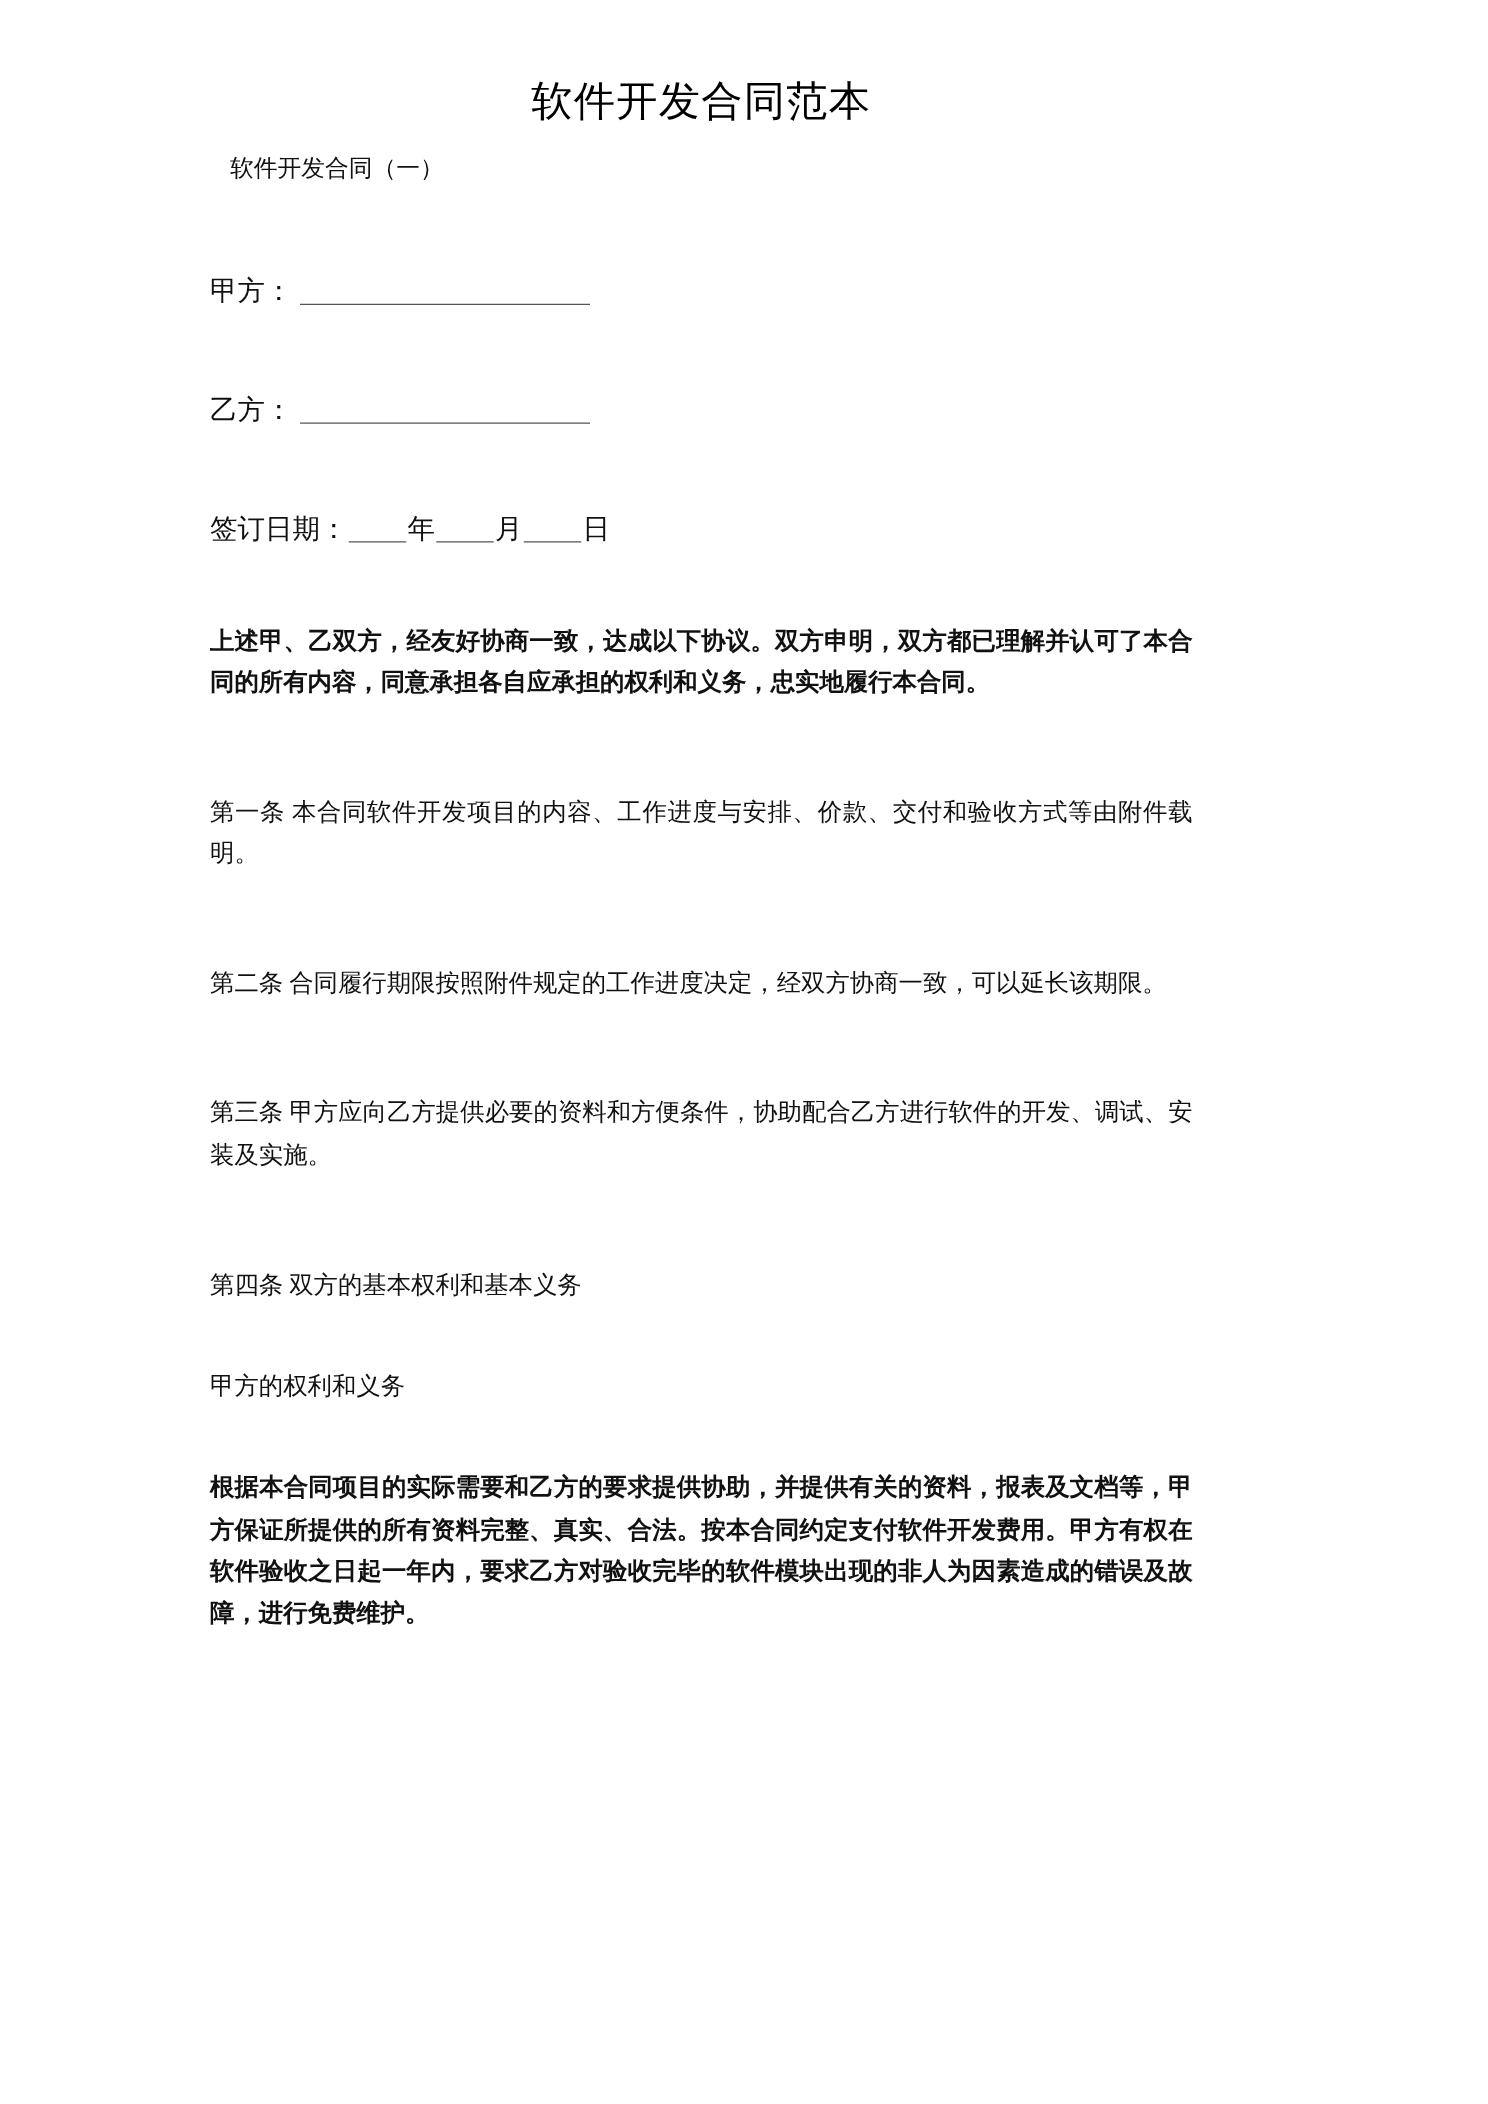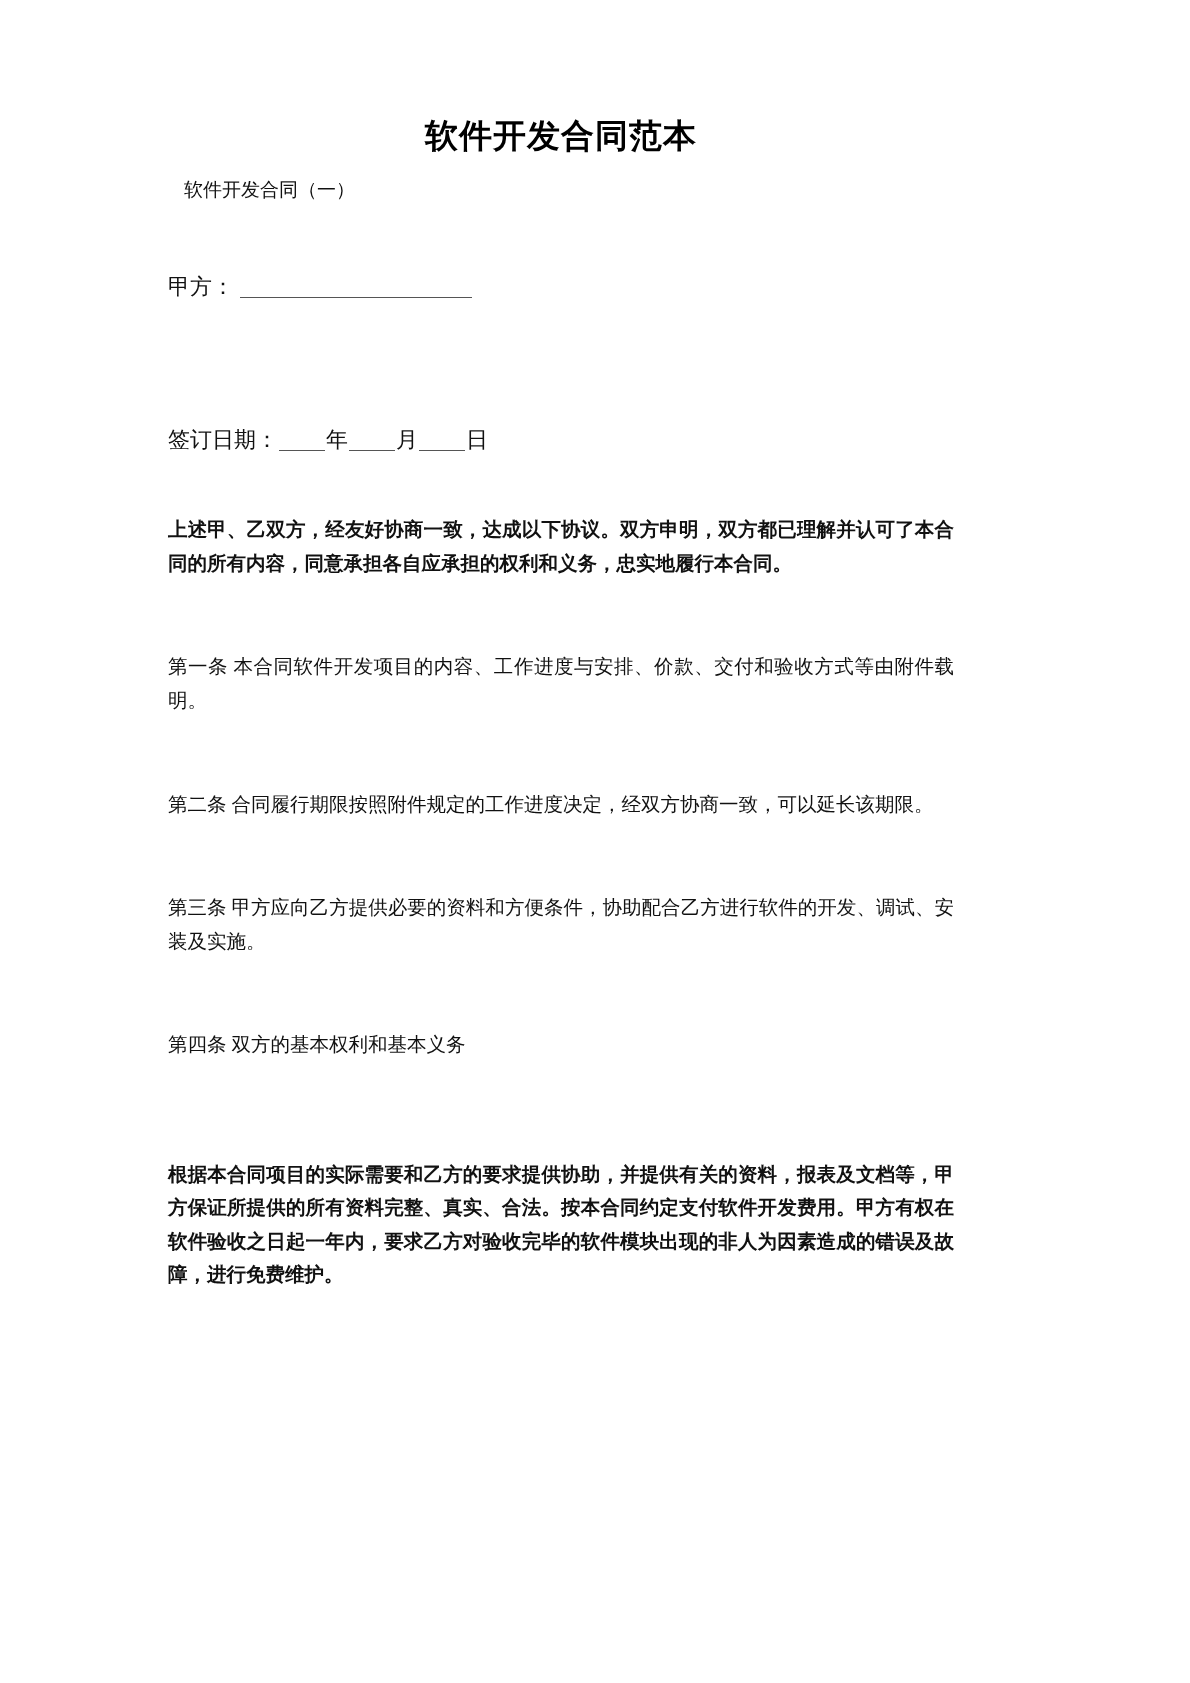--- a/index.html
+++ b/index.html
@@ -24,24 +24,24 @@
   }
   .content {
     position: absolute;
     left: 168px;
     top: 0;
     width: 786px;
   }
   .doc-title {
     text-align: center;
     font-size: 33px;
-    font-weight: bold;
+    font-weight: normal;
     letter-spacing: 1px;
     margin: 0;
-    padding-top: 116px;
+    padding-top: 62px;
     line-height: 1.25;
     color: #000;
   }
   .subtitle {
     font-size: 19px;
     line-height: 1.6;
     margin: 18px 0 0 16px;
     color: #111;
   }
   .para {
@@ -106,20 +106,23 @@
     <p class="subtitle">软件开发合同（一）</p>
 
     <div class="gap-xl"></div>
 
     <p class="field-line">
       <span>甲方：</span><span class="blank-long"></span>
     </p>
 
     <div class="gap-party"></div>
 
+    <p class="field-line">
+      <span>乙方：</span><span class="blank-long"></span>
+    </p>
 
     <div class="gap-party"></div>
 
     <p class="field-line">
       <span>签订日期：</span><span class="blank-short"></span><span>年</span><span class="blank-short"></span><span>月</span><span class="blank-short"></span><span>日</span>
     </p>
 
     <div class="gap-lg"></div>
 
     <p class="para">上述甲、乙双方，经友好协商一致，达成以下协议。双方申明，双方都已理解并认可了本合同的所有内容，同意承担各自应承担的权利和义务，忠实地履行本合同。</p>
@@ -143,19 +146,20 @@
     </p>
 
     <div class="gap-section"></div>
 
     <p class="clause">
       <span class="clause-num">第四条</span>&nbsp;<span>双方的基本权利和基本义务</span>
     </p>
 
     <div class="gap-md"></div>
 
+    <p class="heading-line">甲方的权利和义务</p>
 
     <div class="gap-md"></div>
 
     <p class="para">根据本合同项目的实际需要和乙方的要求提供协助，并提供有关的资料，报表及文档等，甲方保证所提供的所有资料完整、真实、合法。按本合同约定支付软件开发费用。甲方有权在软件验收之日起一年内，要求乙方对验收完毕的软件模块出现的非人为因素造成的错误及故障，进行免费维护。</p>
 
   </div>
 </div>
 
 </body></html>

